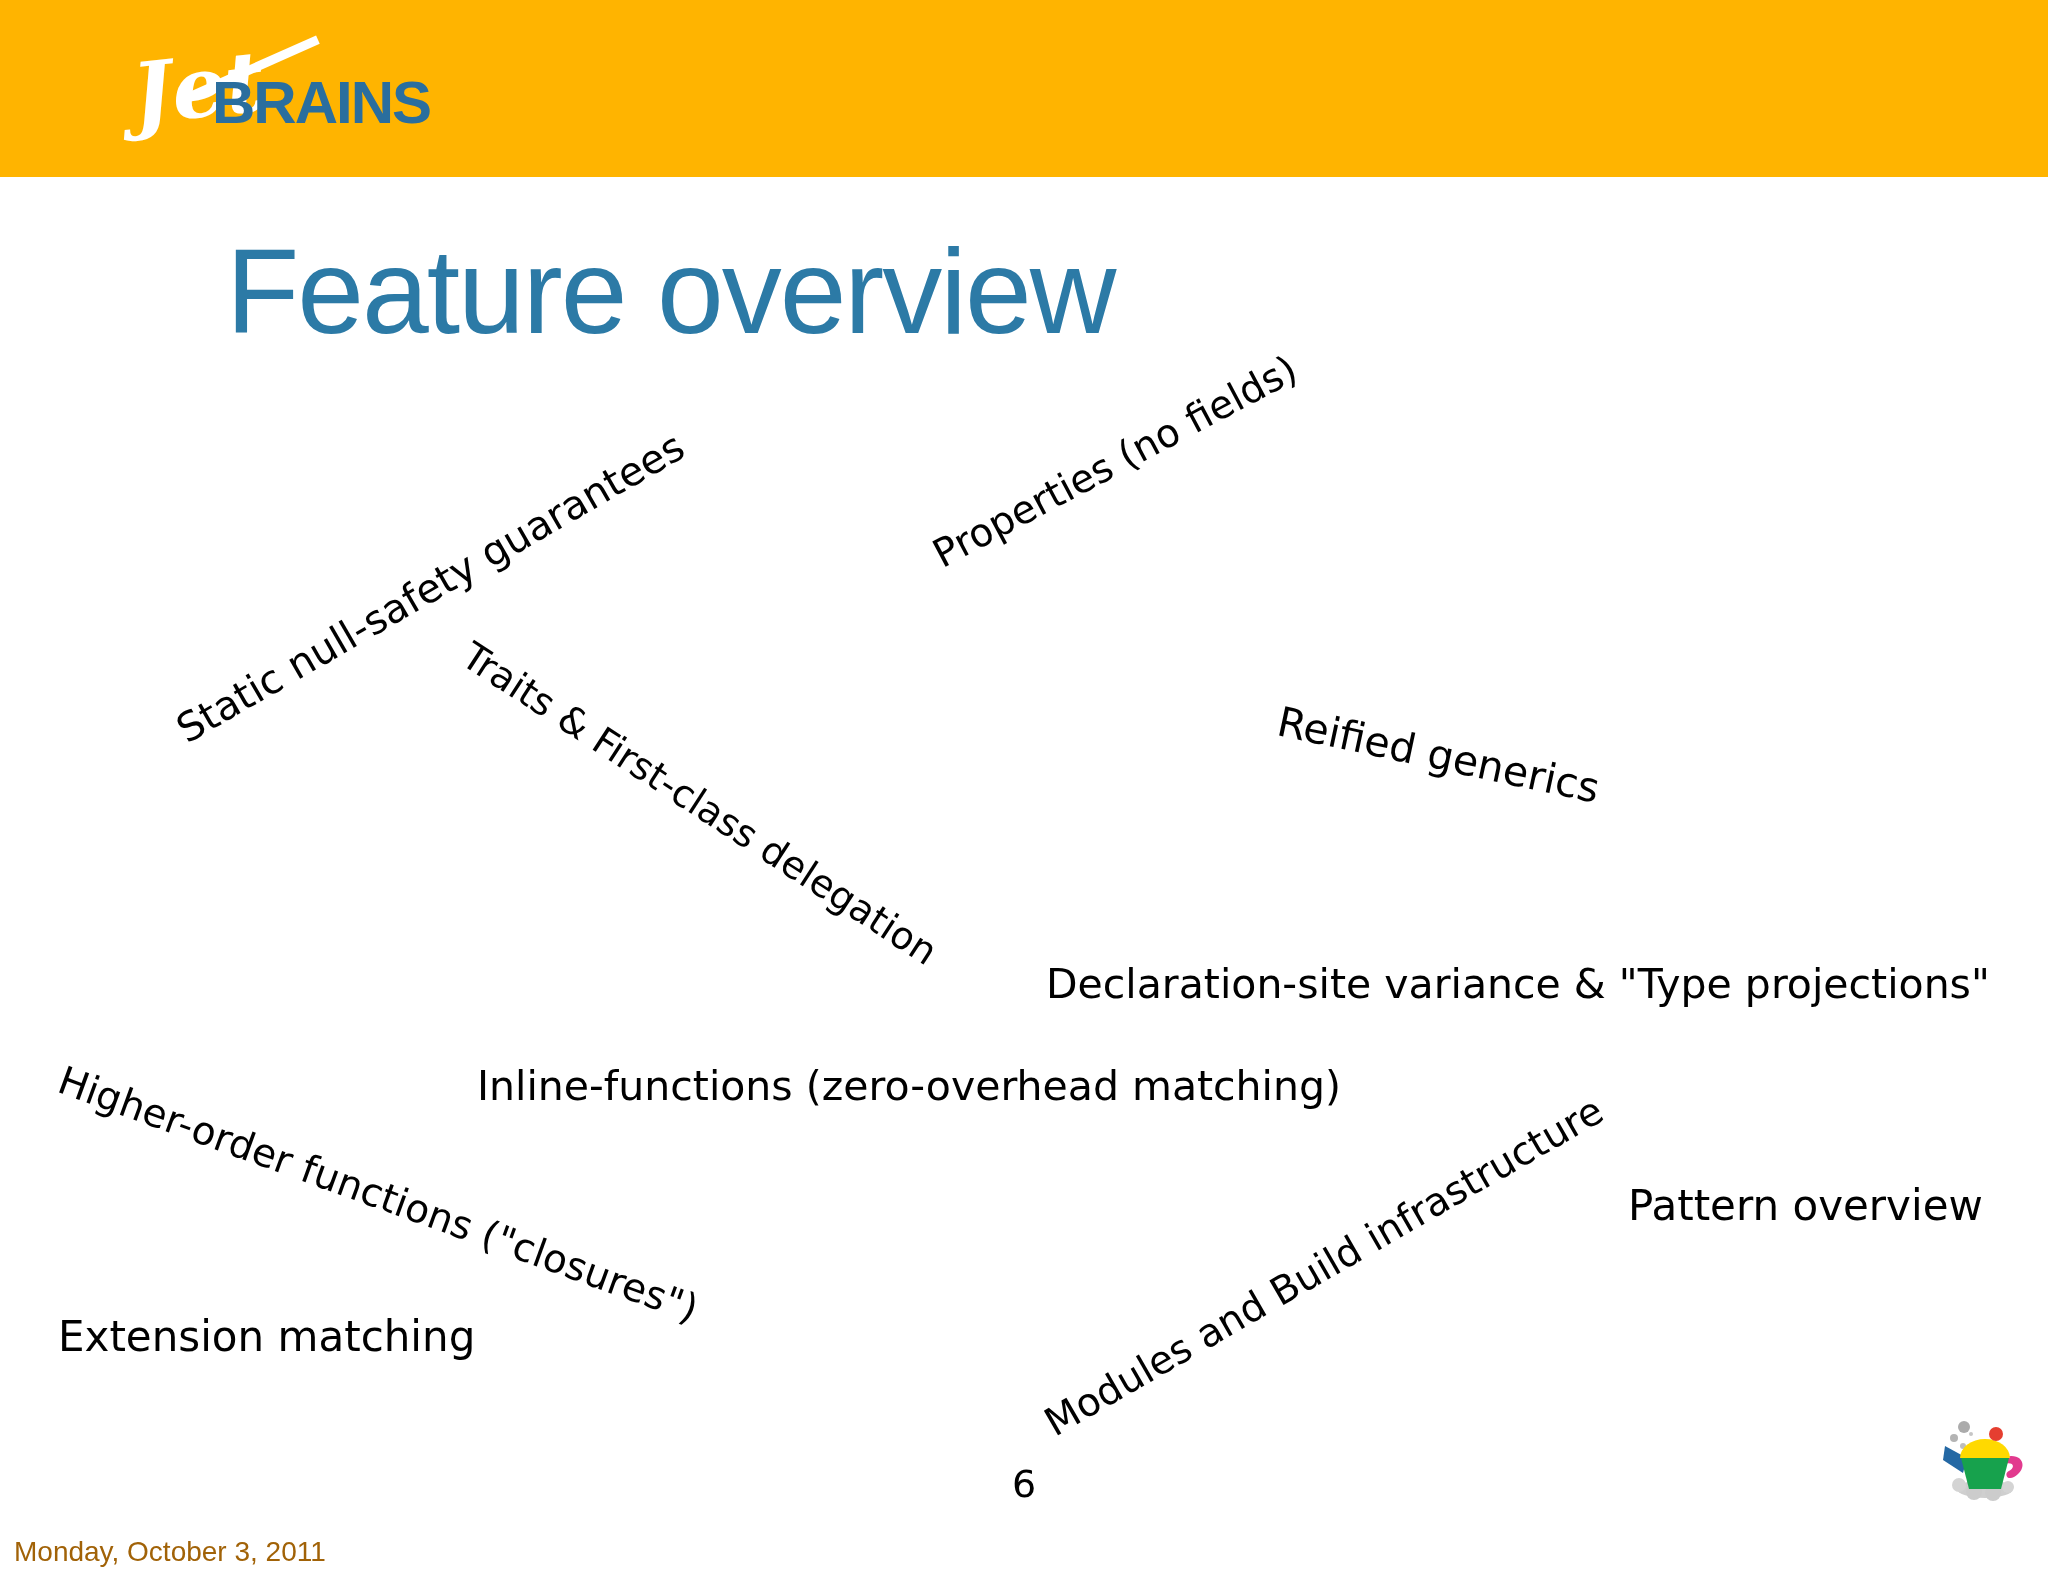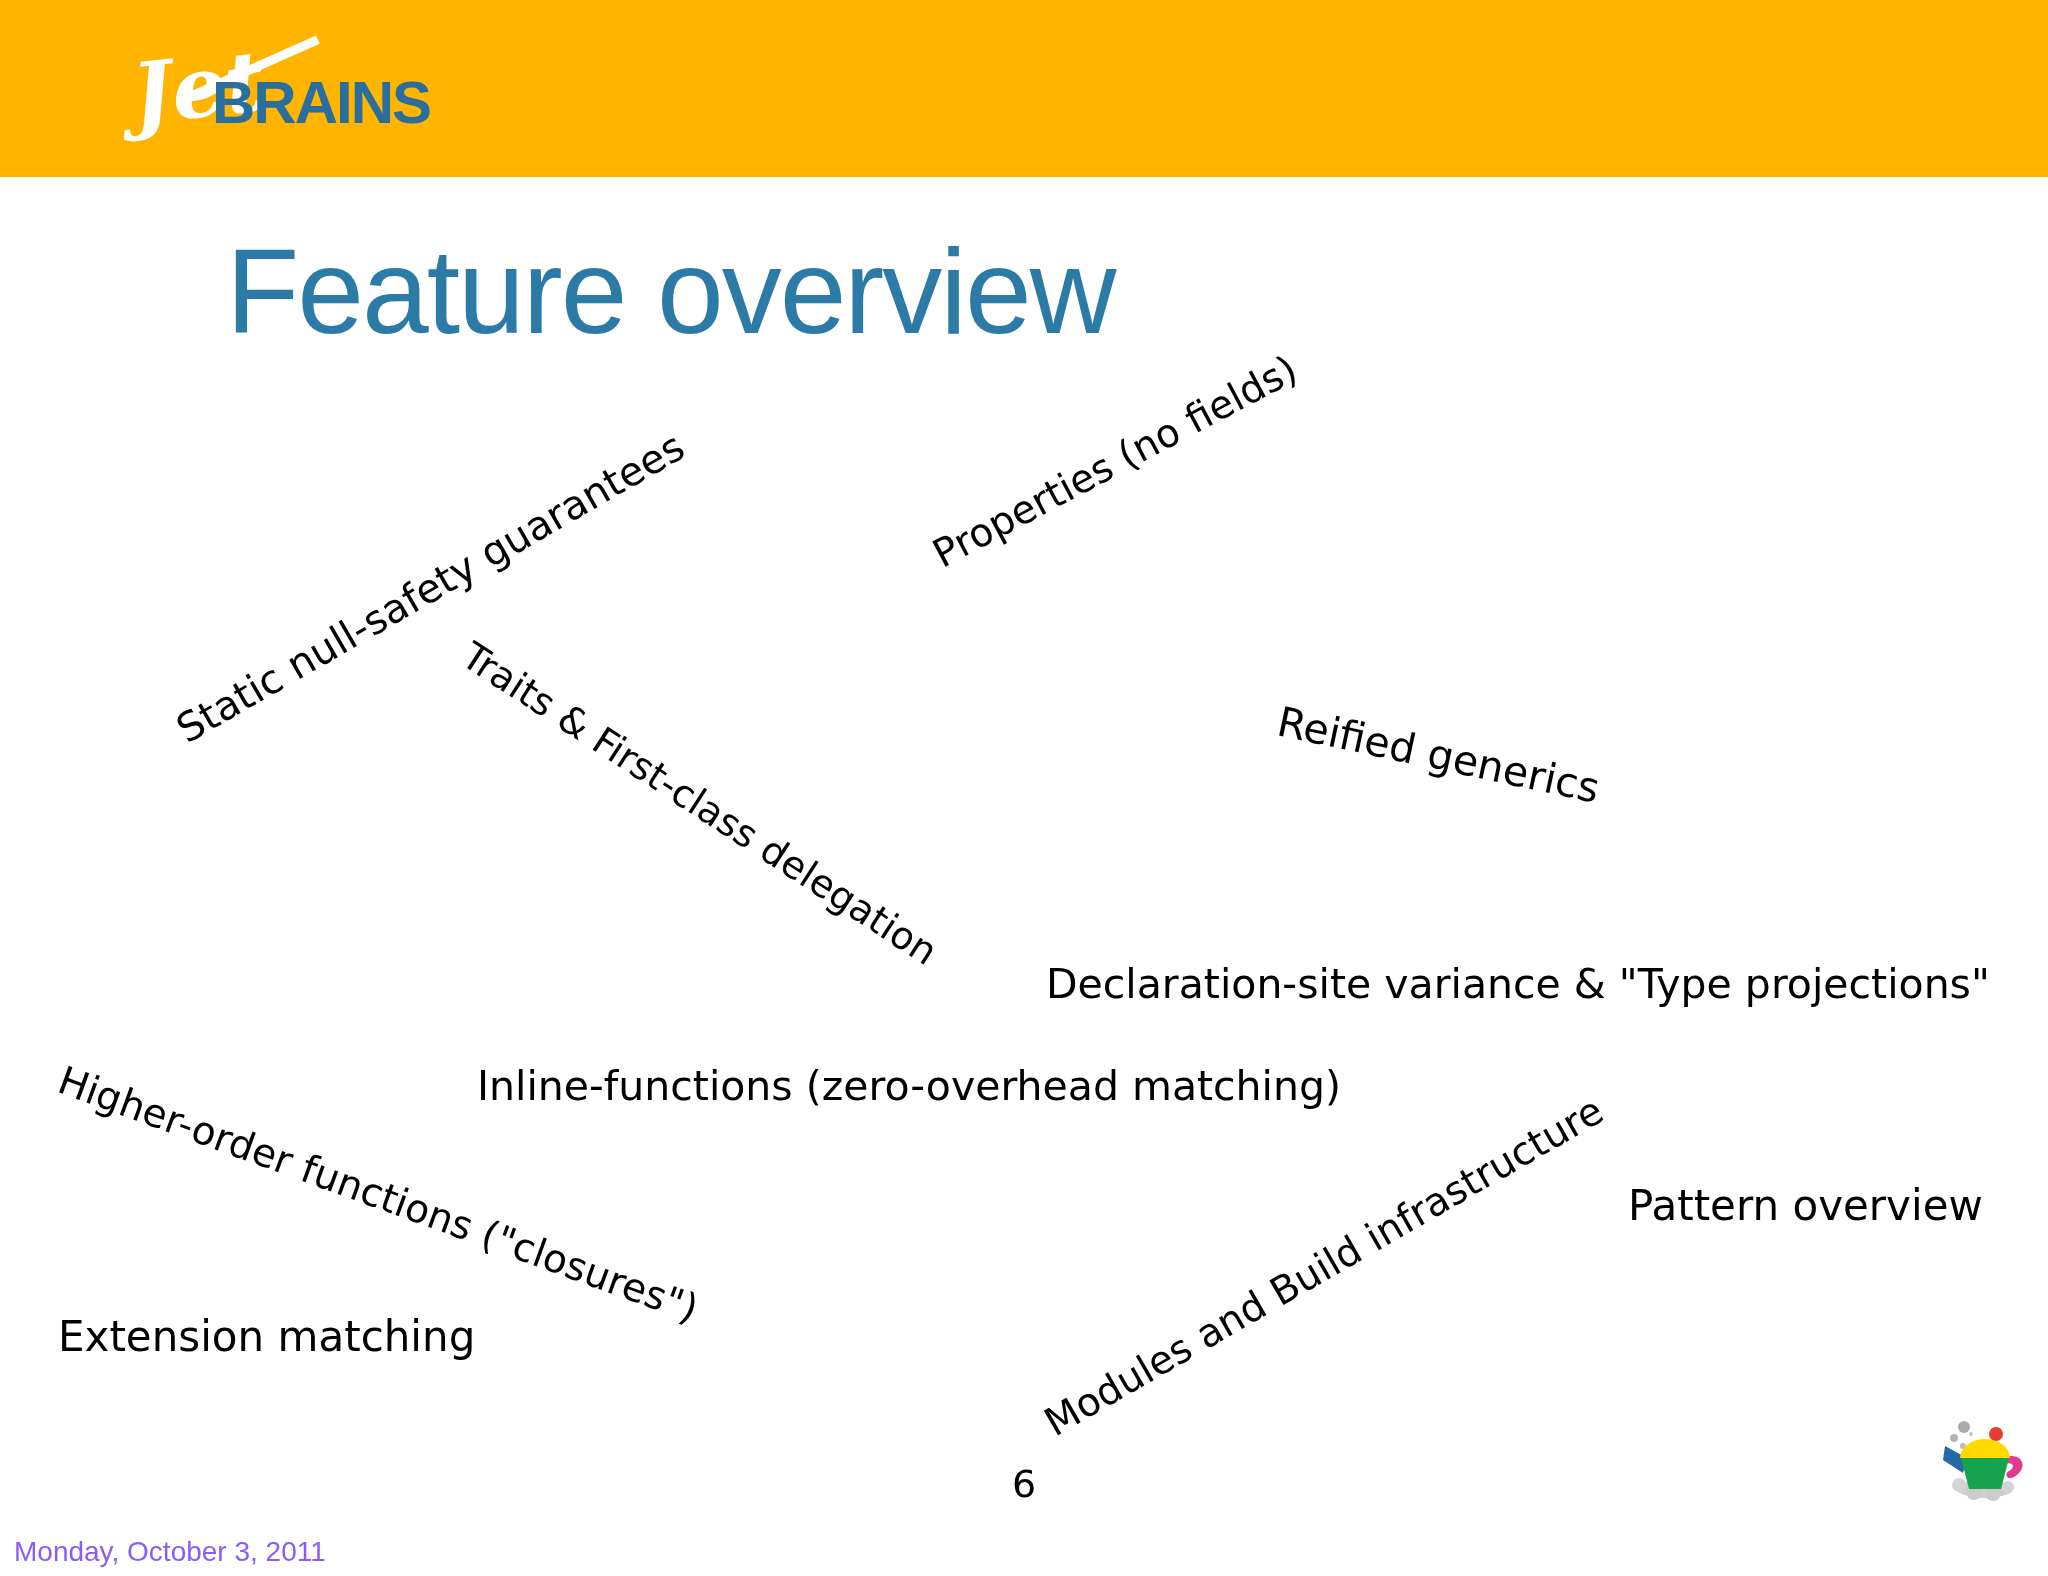--- a/index.html
+++ b/index.html
@@ -61,21 +61,21 @@
   .f9{left:1628px;top:1181px;font-size:42px;line-height:50px;}
   
   .page-number{
     position:absolute;left:1012px;top:1462px;
     font-family:"DejaVu Sans",sans-serif;
     font-size:38px;line-height:44px;color:#000000;
   }
   .footer-date{
     position:absolute;left:14px;top:1536px;
     font-family:"Liberation Sans",sans-serif;
-    font-size:28px;line-height:32px;color:#8b5cf6;
+    font-size:28px;line-height:32px;color:#a16207;
   }
   
   .teapot{position:absolute;left:1943px;top:1418px;width:84px;height:84px;}
 </style>
 </head>
 <body>
 
 <div class="header-band">
   <div class="logo">
     <span class="logo-jet">Jet</span>

